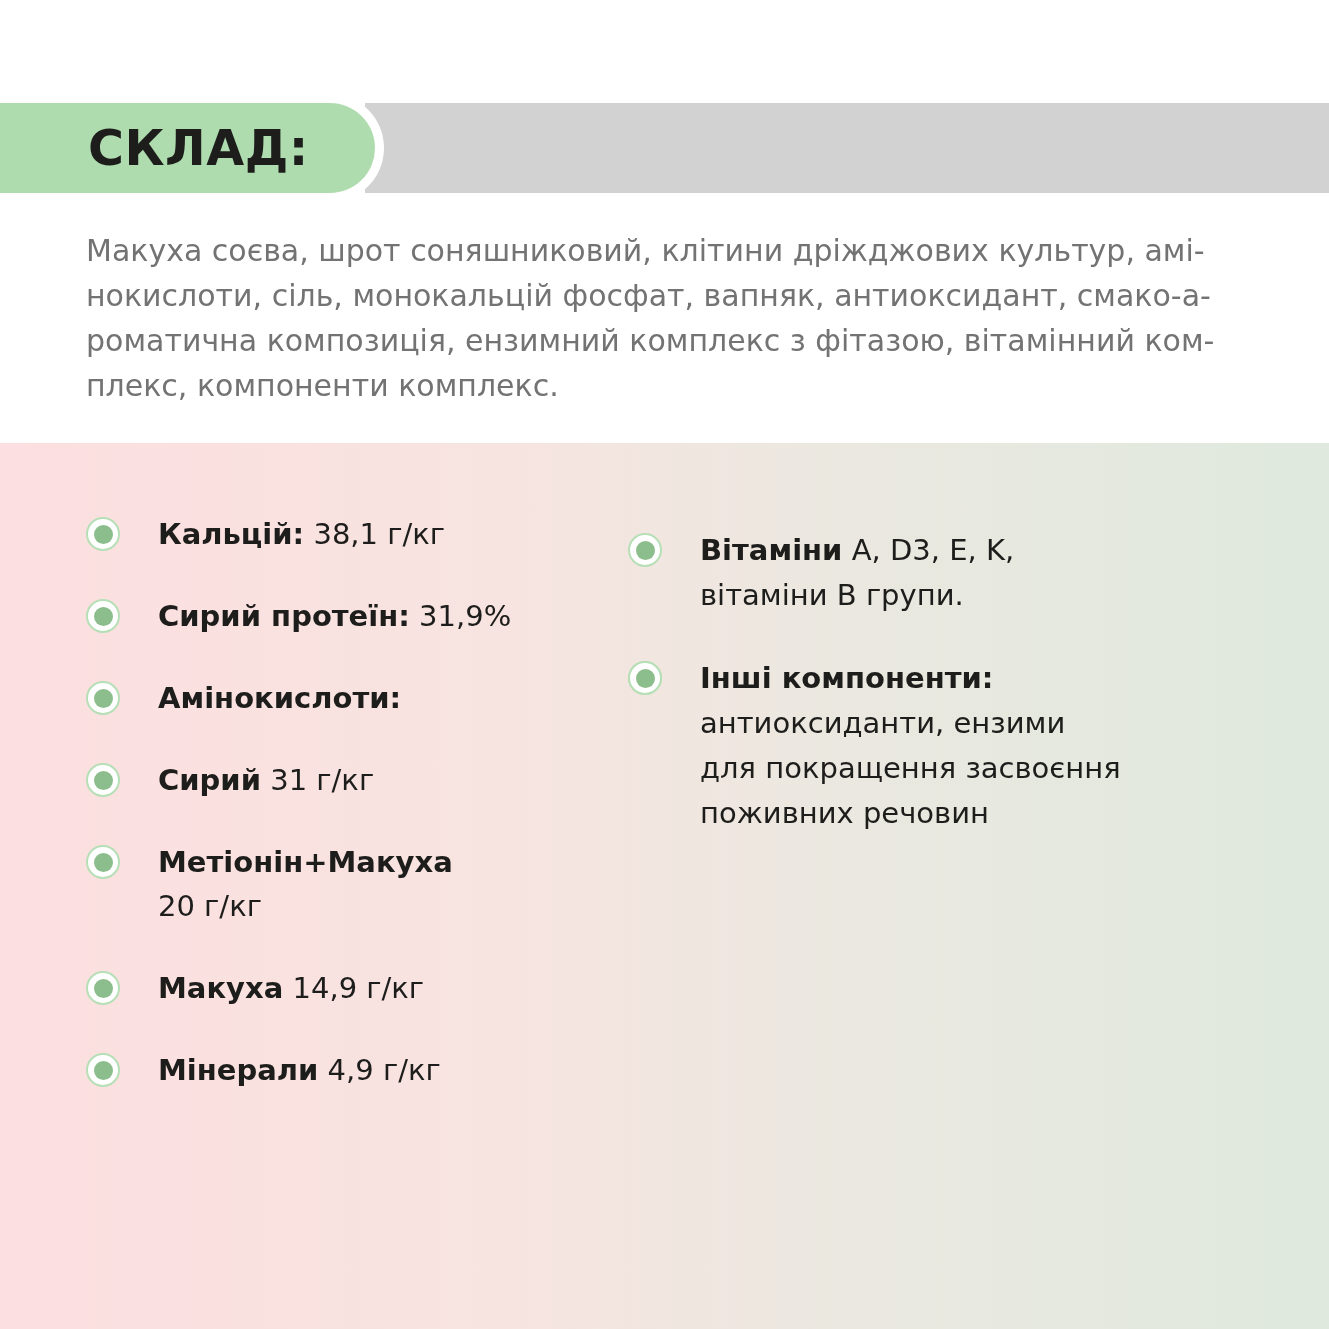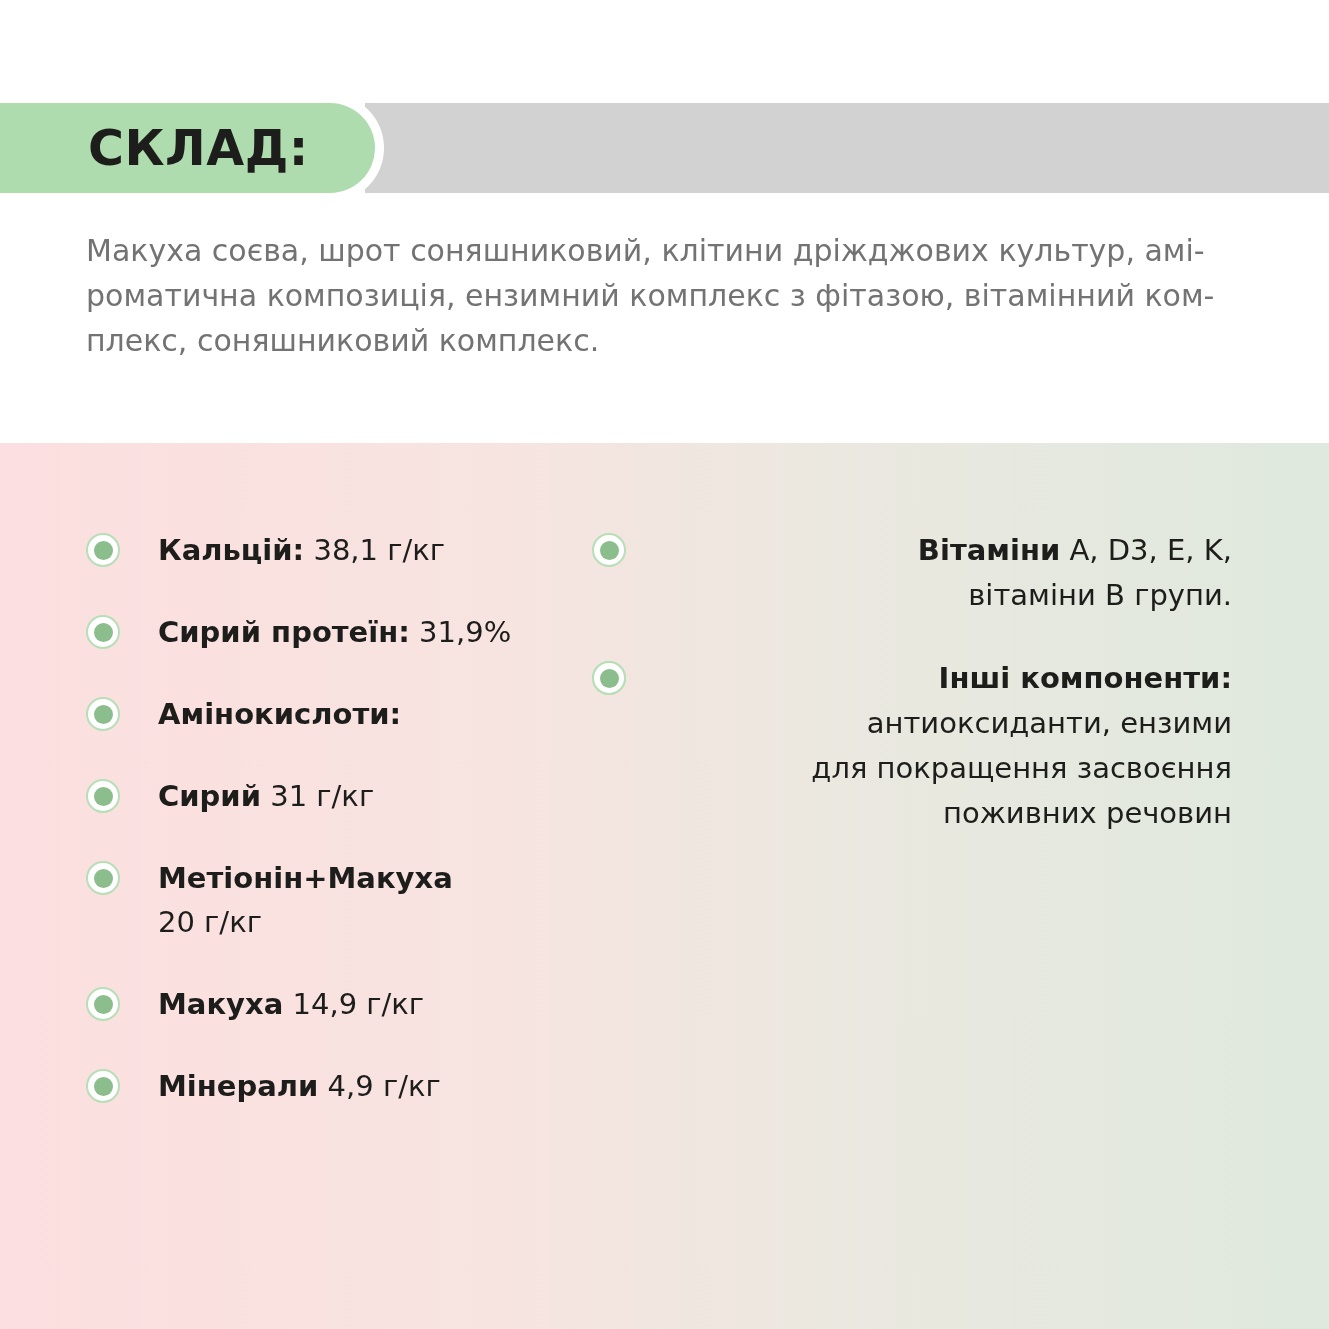--- a/index.html
+++ b/index.html
@@ -56,22 +56,22 @@
 
   
   .gradient-section {
     position:absolute; left:0; top:443px;
     width:1329px; height:886px;
     background:linear-gradient(to right,#fcdfe0 0%,#f7e4e0 38%,#ebe8e0 62%,#dfe9dd 100%);
   }
 
   .cols { position:absolute; left:0; top:0; width:1329px; height:886px; }
 
-  .col-left  { position:absolute; left:86px;  top:85px;  width:520px; }
-  .col-right { position:absolute; left:592px; top:85px;  width:640px;text-align:right; }
+  .col-left  { position:absolute; left:86px;  top:69px;  width:520px; }
+  .col-right { position:absolute; left:628px; top:85px;  width:640px; }
 
   .bullet-item {
     position:relative;
     padding-left:72px;
     color:#1d1d1b;
   }
   .col-left  .bullet-item { margin-bottom:38px; }
   .col-right .bullet-item { margin-bottom:38px; }
 
   .bullet-dot {
@@ -107,22 +107,23 @@
 
   <div class="header-band">
     <div class="header-gray"></div>
     <div class="header-pill">
       <span class="header-title">СКЛАД:</span>
     </div>
   </div>
 
   <div class="intro">
     <p>Макуха соєва, шрот соняшниковий, клітини дріжджових культур, амі-</p>
+    <p>нокислоти, сіль, монокальцій фосфат, вапняк, антиоксидант, смако-а-</p>
     <p>роматична композиція, ензимний комплекс з фітазою, вітамінний ком-</p>
-    <p>плекс, соняшниковий комплекс.</p>
+    <p>плекс, компоненти комплекс.</p>
   </div>
 
   <div class="gradient-section">
     <div class="cols">
 
       <div class="col-left">
 
         <div class="bullet-item">
           <span class="bullet-dot"></span>
           <div class="bullet-text"><b>Кальцій:</b><span> 38,1 г/кг</span></div>

